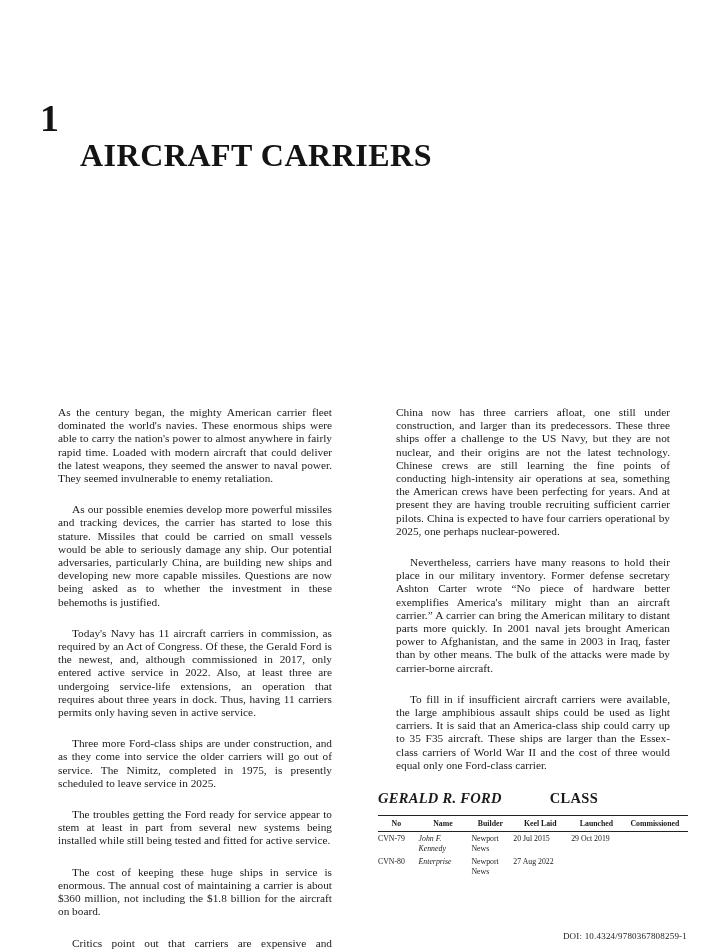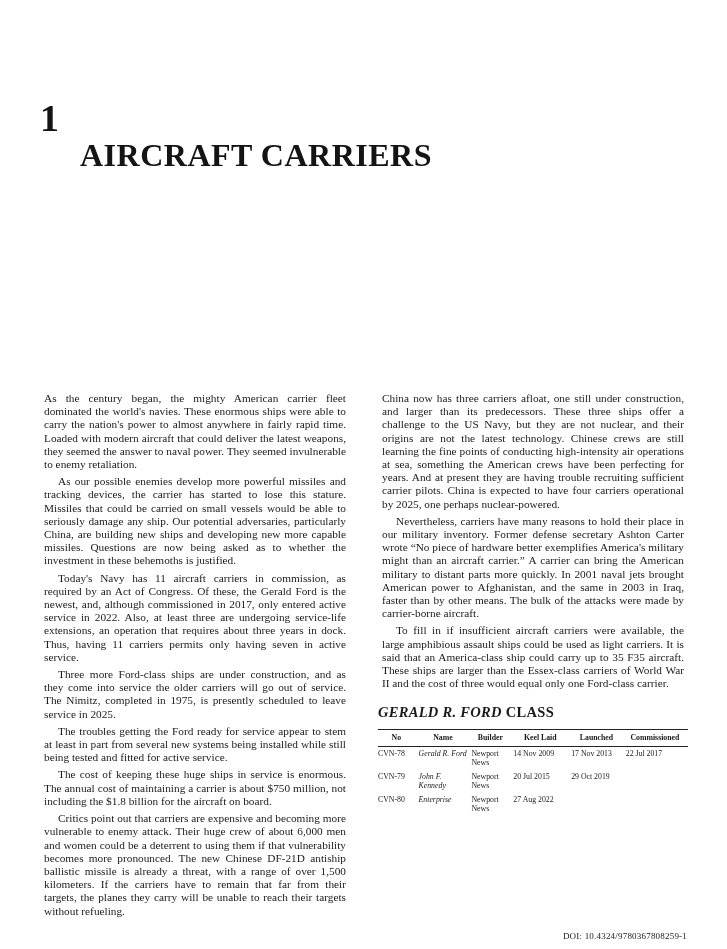--- a/index.html
+++ b/index.html
@@ -47,40 +47,41 @@
     left: 40px;
     top: 388px;
     width: 648px;
     display: flex;
     gap: 28px;
   }
   .col {
     width: 310px;
   }
   .col p {
-    margin: 4px;
+    margin: 18px;
     font-size: 11.3px;
     line-height: 13.2px;
     text-align: justify;
     text-justify: inter-word;
     hyphens: auto;
   }
   .col p.indent {
     text-indent: 14px;
   }
   .section-head {
     margin: 14px 0 8px 0;
     font-family: "Liberation Serif", serif;
     font-size: 14.5px;
     font-weight: bold;
     font-style: italic;
     letter-spacing: 0.3px;
   }
   .section-head .roman {
     font-style: normal;
+    padding-left: 44px;
   }
   table.ships {
     border-collapse: collapse;
     width: 310px;
     font-size: 7.8px;
     line-height: 9.4px;
   }
   table.ships thead th {
     text-align: center;
     font-weight: bold;
@@ -134,21 +135,21 @@
   <div class="chapter-title">AIRCRAFT CARRIERS</div>
 
   <div class="columns">
 
     <div class="col">
       <p>As the century began, the mighty American carrier fleet dominated the world's navies. These enormous ships were able to carry the nation's power to almost anywhere in fairly rapid time. Loaded with modern aircraft that could deliver the latest weapons, they seemed the answer to naval power. They seemed invulnerable to enemy retaliation.</p>
       <p class="indent">As our possible enemies develop more powerful missiles and tracking devices, the carrier has started to lose this stature. Missiles that could be carried on small vessels would be able to seriously damage any ship. Our potential adversaries, particularly China, are building new ships and developing new more capable missiles. Questions are now being asked as to whether the investment in these behemoths is justified.</p>
       <p class="indent">Today's Navy has 11 aircraft carriers in commission, as required by an Act of Congress. Of these, the Gerald Ford is the newest, and, although commissioned in 2017, only entered active service in 2022. Also, at least three are undergoing service-life extensions, an operation that requires about three years in dock. Thus, having 11 carriers permits only having seven in active service.</p>
       <p class="indent">Three more Ford-class ships are under construction, and as they come into service the older carriers will go out of service. The Nimitz, completed in 1975, is presently scheduled to leave service in 2025.</p>
       <p class="indent">The troubles getting the Ford ready for service appear to stem at least in part from several new systems being installed while still being tested and fitted for active service.</p>
-      <p class="indent">The cost of keeping these huge ships in service is enormous. The annual cost of maintaining a carrier is about $750 million, not including the $1.8 billion for the aircraft on board.</p>
+      <p class="indent">The cost of keeping these huge ships in service is enormous. The annual cost of maintaining a carrier is about $360 million, not including the $1.8 billion for the aircraft on board.</p>
       <p class="indent">Critics point out that carriers are expensive and becoming more vulnerable to enemy attack. Their huge crew of about 6,000 men and women could be a deterrent to using them if that vulnerability becomes more pronounced. The new Chinese DF-21D antiship ballistic missile is already a threat, with a range of over 1,500 kilometers. If the carriers have to remain that far from their targets, the planes they carry will be unable to reach their targets without refueling.</p>
     </div>
 
     <div class="col">
       <p>China now has three carriers afloat, one still under construction, and larger than its predecessors. These three ships offer a challenge to the US Navy, but they are not nuclear, and their origins are not the latest technology. Chinese crews are still learning the fine points of conducting high-intensity air operations at sea, something the American crews have been perfecting for years. And at present they are having trouble recruiting sufficient carrier pilots. China is expected to have four carriers operational by 2025, one perhaps nuclear-powered.</p>
       <p class="indent">Nevertheless, carriers have many reasons to hold their place in our military inventory. Former defense secretary Ashton Carter wrote “No piece of hardware better exemplifies America's military might than an aircraft carrier.” A carrier can bring the American military to distant parts more quickly. In 2001 naval jets brought American power to Afghanistan, and the same in 2003 in Iraq, faster than by other means. The bulk of the attacks were made by carrier-borne aircraft.</p>
       <p class="indent">To fill in if insufficient aircraft carriers were available, the large amphibious assault ships could be used as light carriers. It is said that an America-class ship could carry up to 35 F35 aircraft. These ships are larger than the Essex-class carriers of World War II and the cost of three would equal only one Ford-class carrier.</p>
 
       <div class="section-head"><span>GERALD R. FORD</span><span class="roman"> CLASS</span></div>
 
@@ -157,28 +158,20 @@
           <tr>
             <th class="c-no">No</th>
             <th class="c-name">Name</th>
             <th class="c-builder">Builder</th>
             <th class="c-keel">Keel Laid</th>
             <th class="c-launch">Launched</th>
             <th class="c-comm">Commissioned</th>
           </tr>
         </thead>
         <tbody>
-          <tr>
-            <td>CVN-78</td>
-            <td class="name">Gerald R. Ford</td>
-            <td>Newport News</td>
-            <td>14 Nov 2009</td>
-            <td>17 Nov 2013</td>
-            <td>22 Jul 2017</td>
-          </tr>
           <tr>
             <td>CVN-79</td>
             <td class="name">John F. Kennedy</td>
             <td>Newport News</td>
             <td>20 Jul 2015</td>
             <td>29 Oct 2019</td>
             <td></td>
           </tr>
           <tr>
             <td>CVN-80</td>

